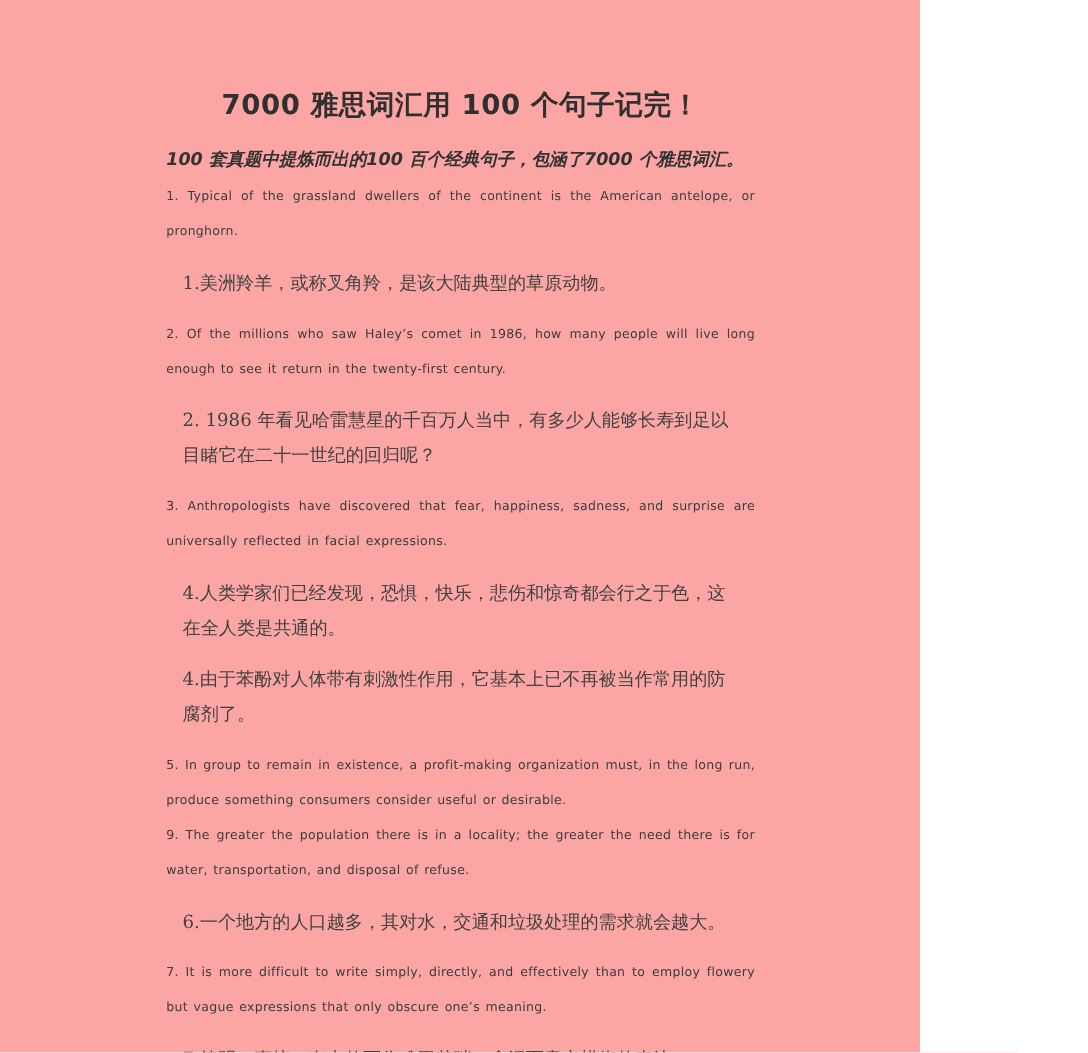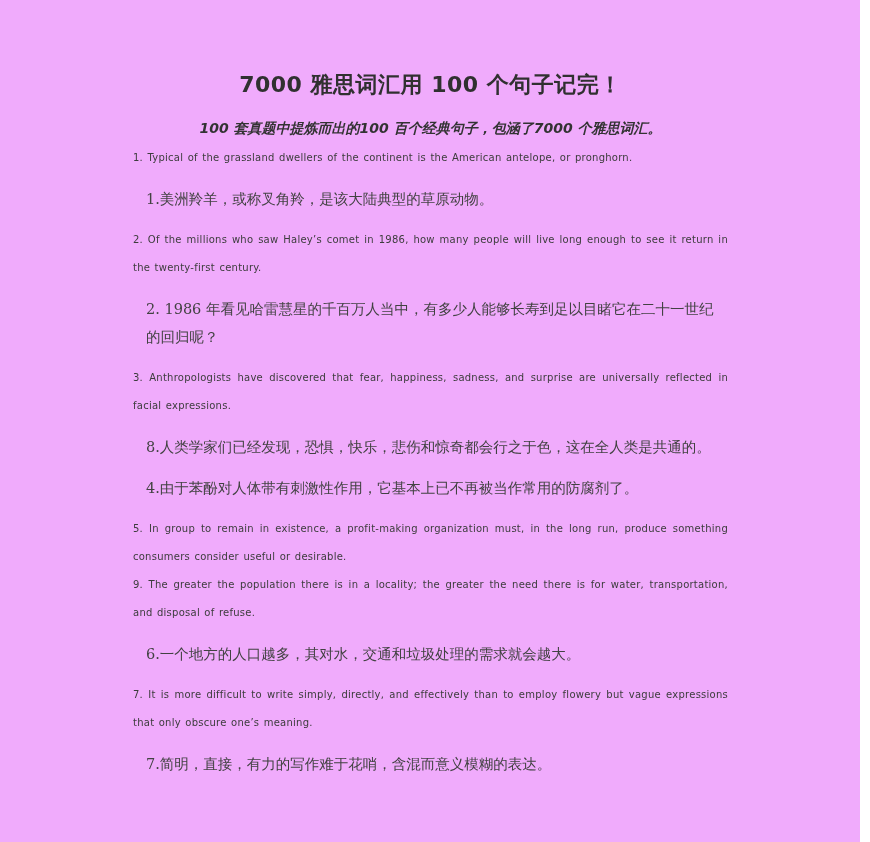--- a/index.html
+++ b/index.html
@@ -2,23 +2,23 @@
 <html><head>
 <meta charset="utf-8">
 <style>
   html, body {
     margin: 0;
     padding: 0;
     background: #ffffff;
   }
   .page {
     position: relative;
-    width: 860px;
+    width: 736px;
     height: 842px;
-    background: #f0abfc;
+    background: #fca5a5;
     box-sizing: border-box;
     padding: 70px 132px 0 133px;
     overflow: hidden;
     font-family: "DejaVu Sans", "Liberation Sans", sans-serif;
     color: #3c3c3c;
   }
   .title {
     margin: 0 0 14px 0;
     font-size: 22px;
     line-height: 30px;
@@ -27,21 +27,20 @@
     color: #303030;
     letter-spacing: 0.5px;
   }
   .subtitle {
     margin: 0 0 2px 0;
     font-size: 14px;
     line-height: 28px;
     font-weight: bold;
     font-style: italic;
     color: #333333;
-    text-align: center;
   }
   .entry { margin: 0; }
   .en {
     margin: 0;
     font-size: 10px;
     line-height: 28px;
     letter-spacing: 0.25px;
     word-spacing: 1px;
     text-align: justify;
     color: #3c3c3c;
@@ -65,21 +64,21 @@
     <div class="entry">
       <p class="en">1. Typical of the grassland dwellers of the continent is the American antelope, or pronghorn.</p>
       <p class="cn">1.美洲羚羊，或称叉角羚，是该大陆典型的草原动物。</p>
     </div>
     <div class="entry">
       <p class="en">2. Of the millions who saw Haley’s comet in 1986, how many people will live long enough to see it return in the twenty-first century.</p>
       <p class="cn">2. 1986 年看见哈雷慧星的千百万人当中，有多少人能够长寿到足以目睹它在二十一世纪的回归呢？</p>
     </div>
     <div class="entry">
       <p class="en">3. Anthropologists have discovered that fear, happiness, sadness, and surprise are universally reflected in facial expressions.</p>
-      <p class="cn">8.人类学家们已经发现，恐惧，快乐，悲伤和惊奇都会行之于色，这在全人类是共通的。</p>
+      <p class="cn">4.人类学家们已经发现，恐惧，快乐，悲伤和惊奇都会行之于色，这在全人类是共通的。</p>
     </div>
     <div class="entry">
       <p class="cn">4.由于苯酚对人体带有刺激性作用，它基本上已不再被当作常用的防腐剂了。</p>
     </div>
     <div class="entry">
       <p class="en">5. In group to remain in existence, a profit-making organization must, in the long run, produce something consumers consider useful or desirable.</p>
     </div>
     <div class="entry">
       <p class="en">9. The greater the population there is in a locality; the greater the need there is for water, transportation, and disposal of refuse.</p>
       <p class="cn">6.一个地方的人口越多，其对水，交通和垃圾处理的需求就会越大。</p>

